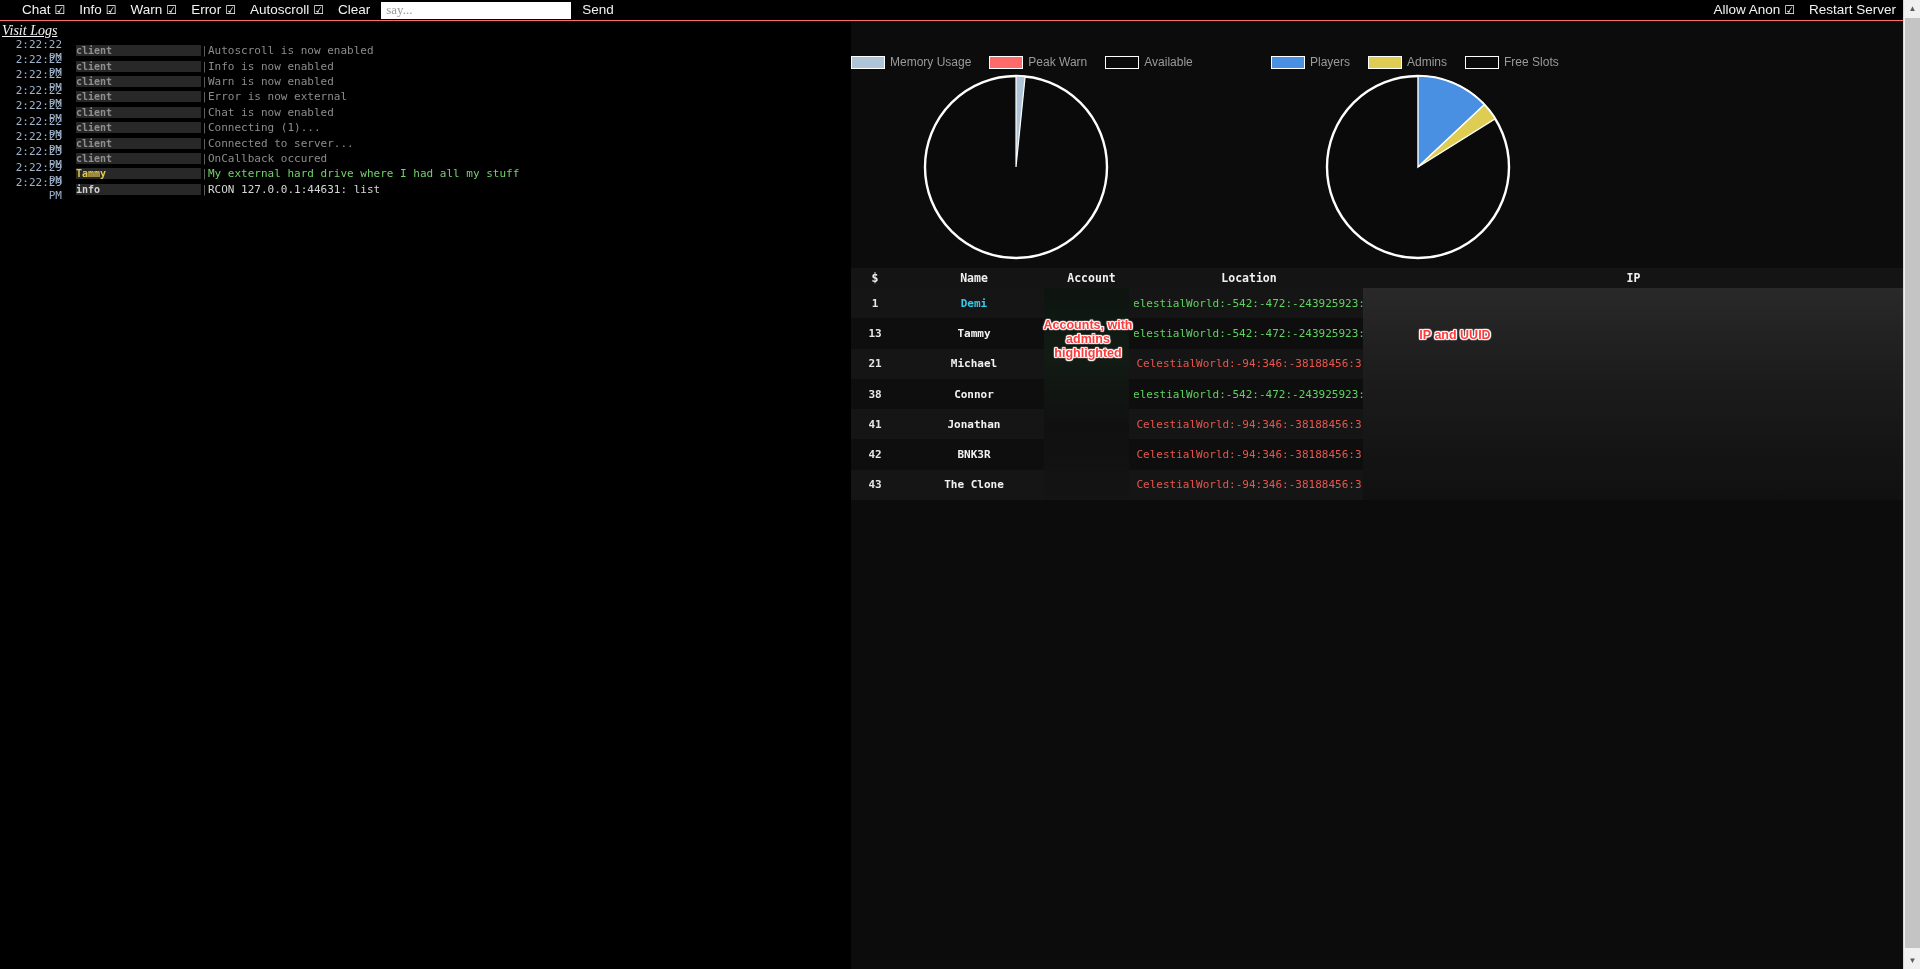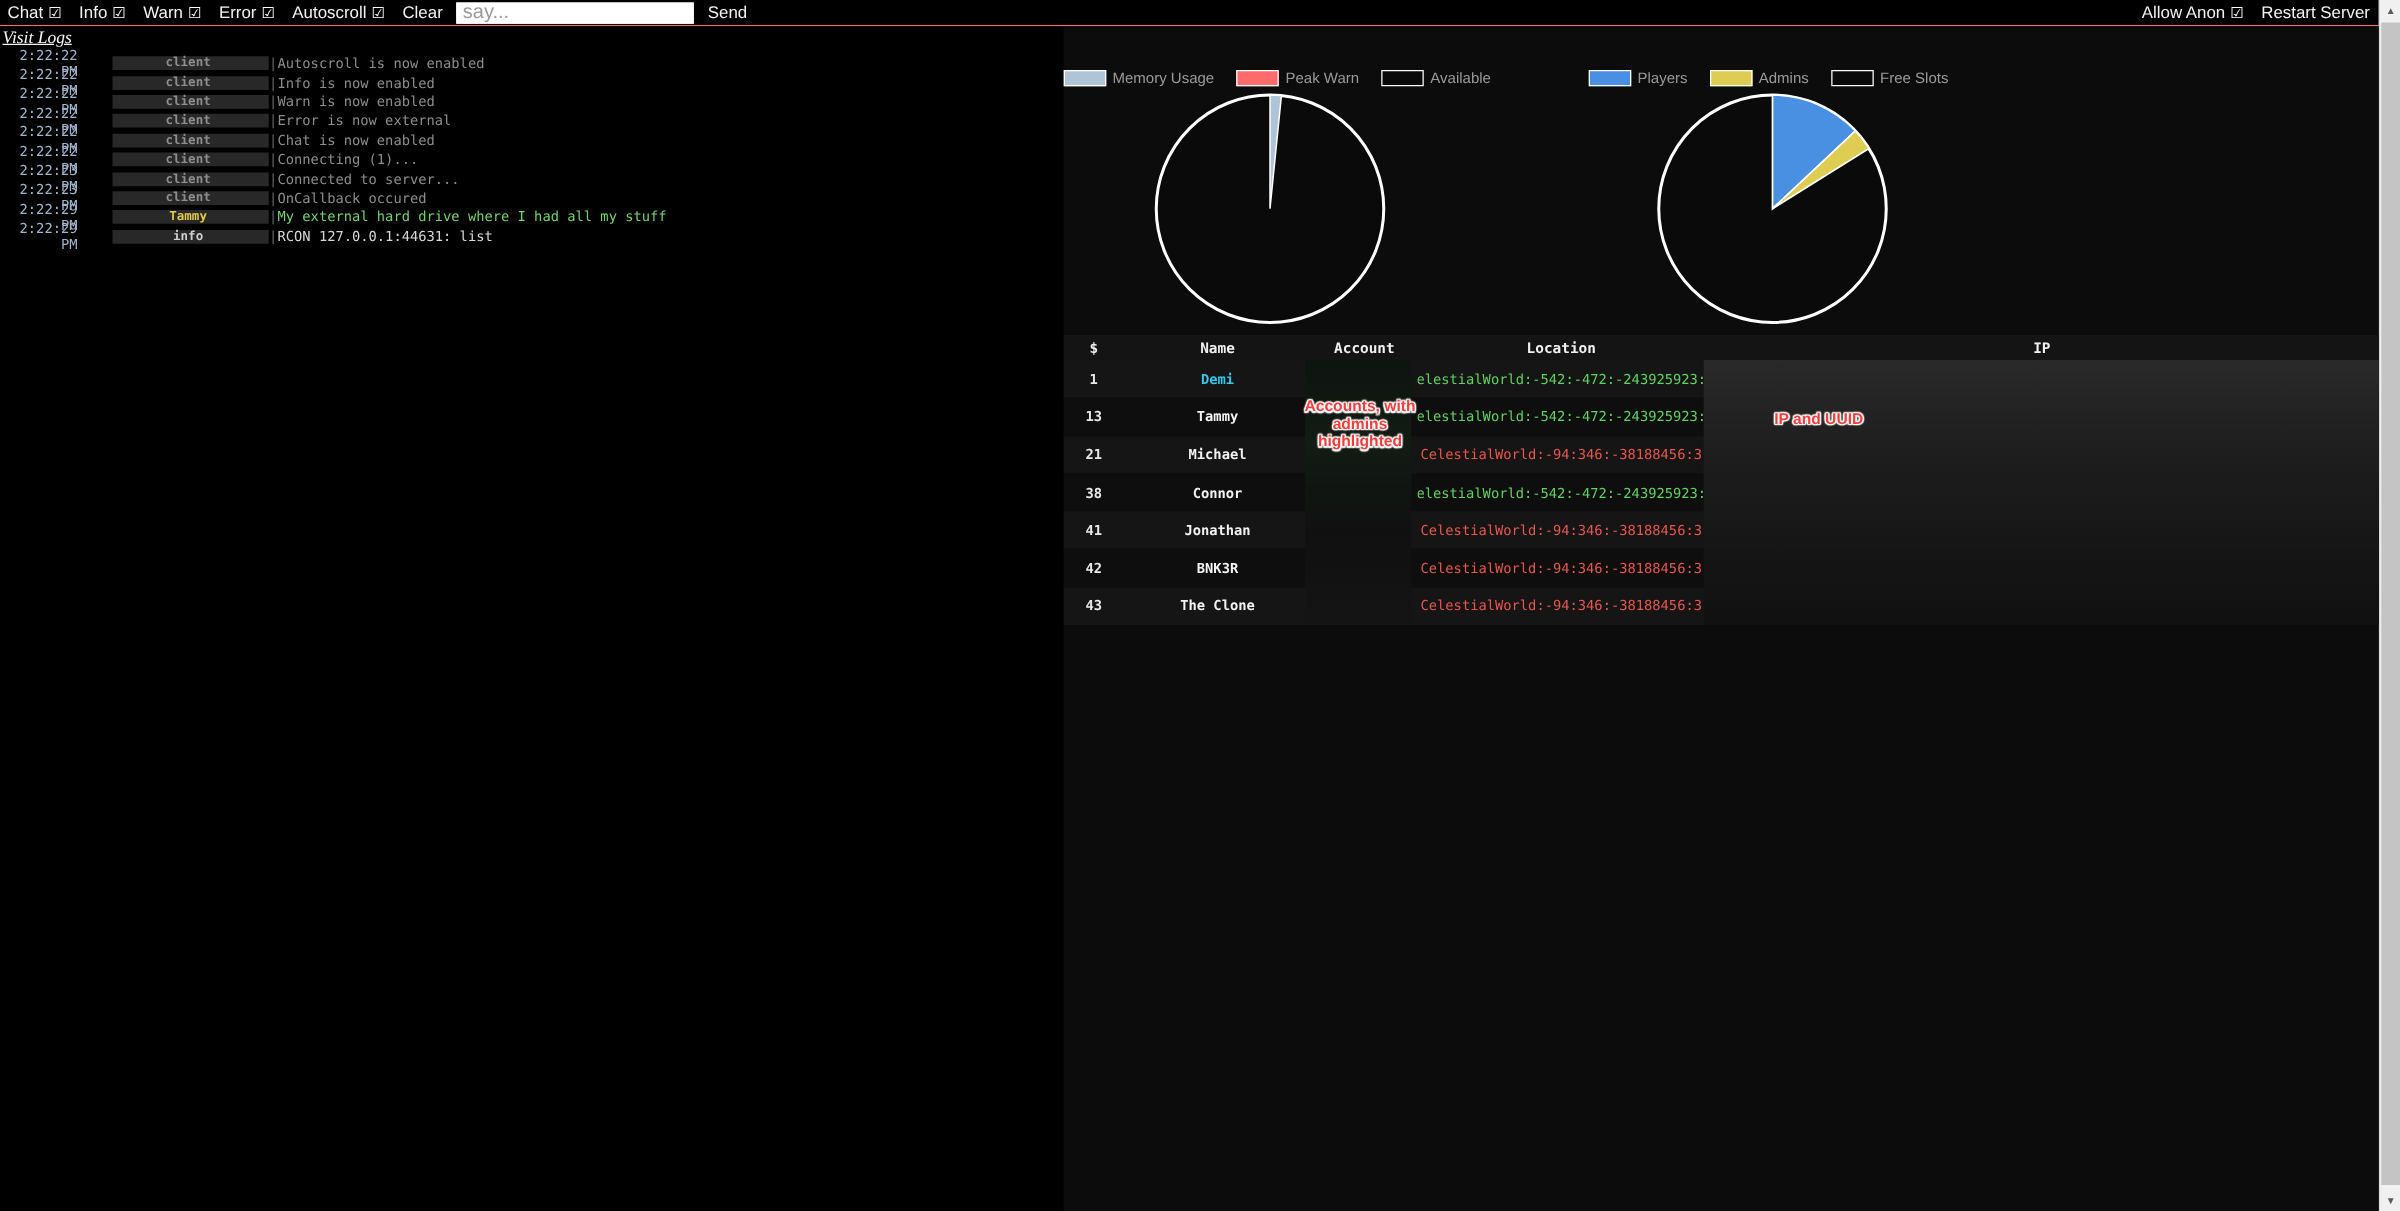--- a/index.html
+++ b/index.html
@@ -15,26 +15,26 @@
   .toolbar {
     position:absolute; left:0; top:0; width:1903px; height:21px;
     background:#000; border-bottom:1px solid #ff6b6b;
     display:flex; align-items:center;
   }
   .tb-item {
     color:#f2f2f2; font-size:13.5px; line-height:1;
     padding:0 7px; white-space:nowrap; display:flex; align-items:center; gap:4px;
     height:21px; cursor:pointer;
   }
-  .tb-item:first-child { padding-left:6px; }
+  .tb-item:first-child { padding-left:22px; }
   .tb-check { font-size:12px; color:#fff; }
   .tb-spacer { flex:1 1 auto; }
   .tb-input {
     width:190px; height:17px; background:#fff; border:1px solid #fff;
-    color:#111; font-size:16px; font-family:Liberation Sans, sans-serif;
+    color:#111; font-size:13px; font-family:Liberation Serif, serif;
     padding:0 4px; margin:0 4px; outline:none;
   }
   .tb-input::placeholder { color:#9a9a9a; }
 
   
   .vscroll {
     position:absolute; right:0; top:0; width:17px; height:969px;
     background:#f0f0f0; border-left:1px solid #d8d8d8;
   }
   .vscroll .arrow {
@@ -51,22 +51,22 @@
   
   .logpanel { position:absolute; left:0; top:21px; width:851px; height:948px; background:#000; }
   .logtitle {
     color:#f5f5f5; font-size:14px; font-family:"Liberation Serif", serif;
     text-decoration:underline; padding:2px 0 4px 2px;font-style:italic;
   }
   .logrows { font-family:"DejaVu Sans Mono", monospace; font-size:11px; }
   .logrow { display:flex; align-items:center; height:15.4px; }
   .lr-time { width:62px; text-align:right; color:#9fb4cc; flex:0 0 62px; }
   .lr-src  {
-    width:125px; flex:0 0 125px; text-align:center; padding-right:4px;
-    background:#282828; font-weight:bold; font-size:10px; margin-left:28px;
+    width:125px; flex:0 0 125px; text-align:left; padding-right:4px;
+    background:#282828; font-weight:bold; font-size:10px; margin-left:14px;
   }
   .lr-bar  { flex:0 0 7px; color:#666; text-align:center; }
   .lr-msg  { white-space:pre; }
   .src-client { color:#8e8e8e; }
   .src-info   { color:#cfcfcf; }
   .src-chat   { color:#e3c84b; }
   .msg-dim    { color:#8c8c8c; }
   .msg-chat   { color:#72d36a; }
   .msg-info   { color:#d6d6d6; }
 

